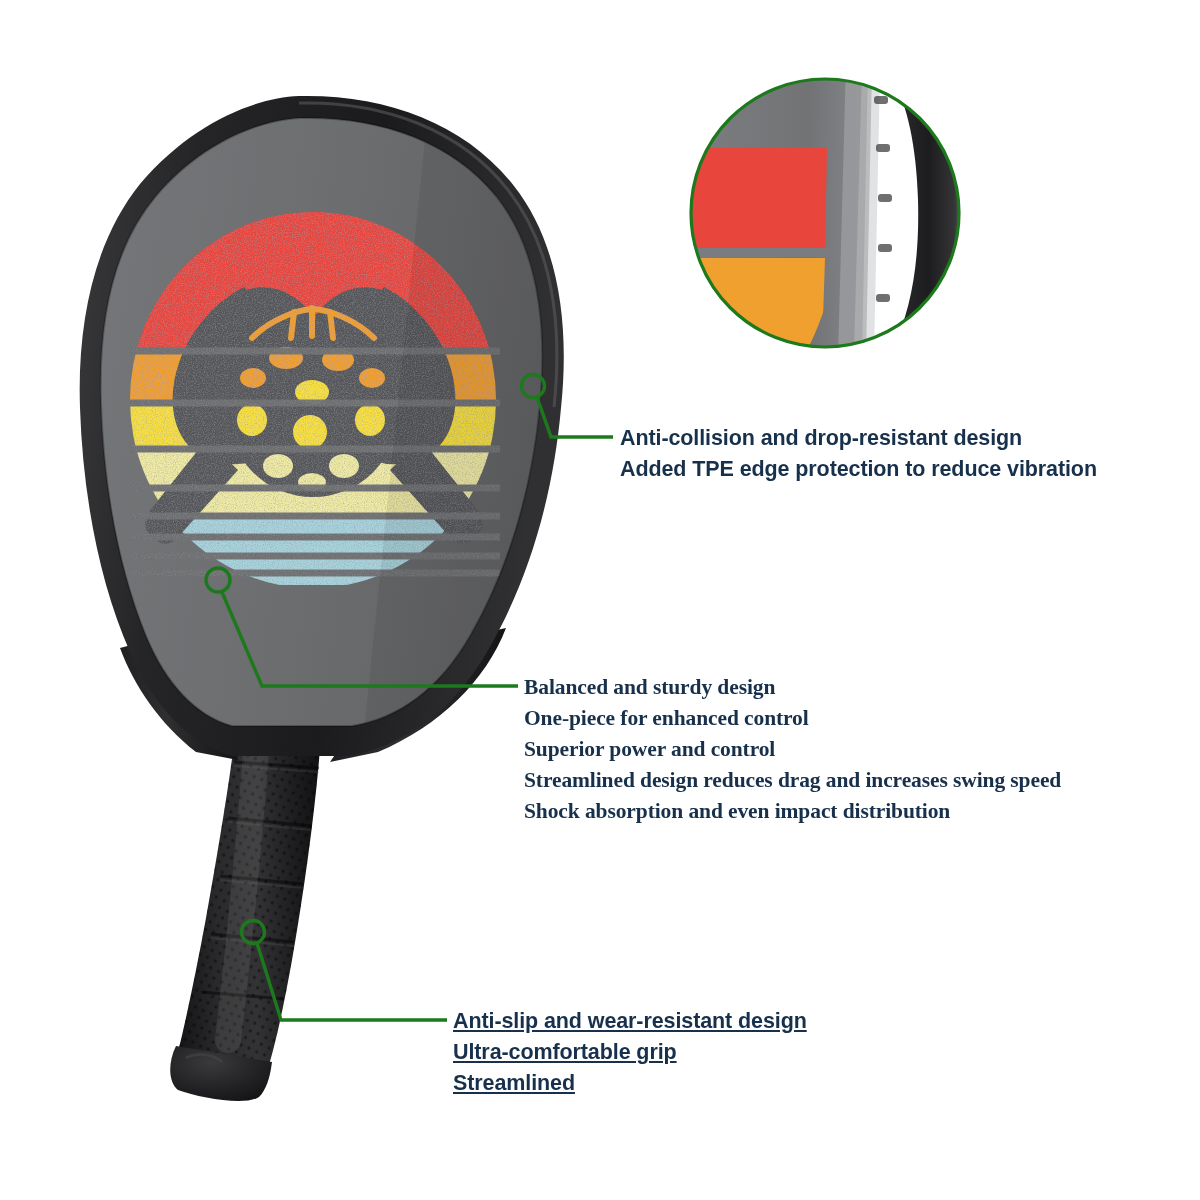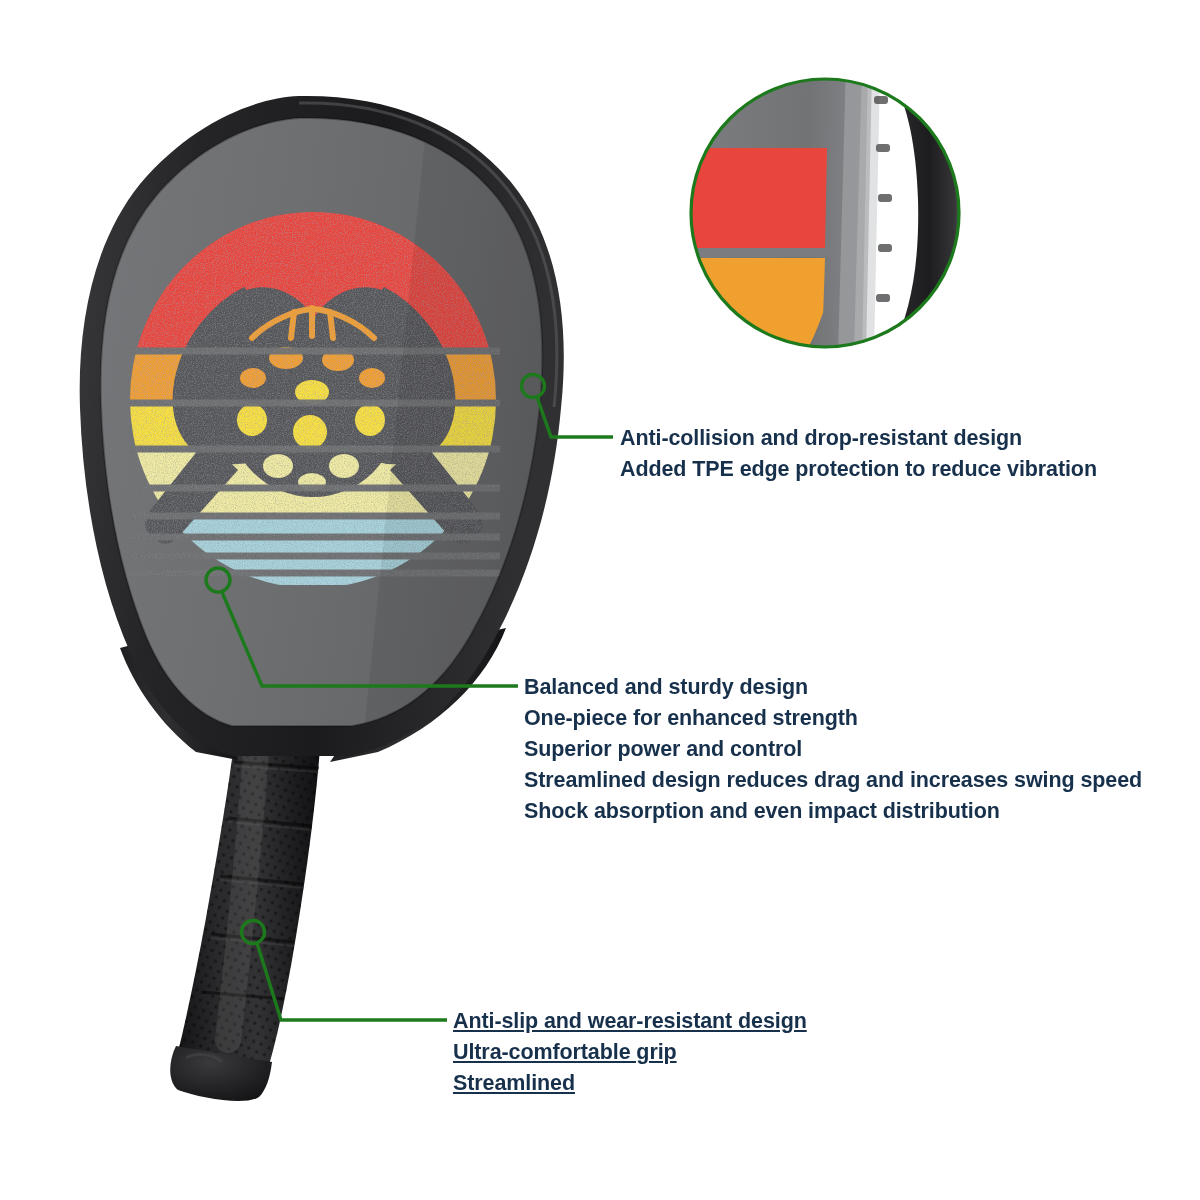--- a/index.html
+++ b/index.html
@@ -336,23 +336,23 @@
         <path d="M 257 943 L 281 1020 L 447 1020"></path>
       </g>
     </g>
   </svg>
 
   <div class="callout-text" style="left:620px; top:423px;">
     <div>Anti-collision and drop-resistant design</div>
     <div>Added TPE edge protection to reduce vibration</div>
   </div>
 
-  <div class="callout-text" style="left:524px; top:672px;">
+  <div class="callout-text" style="left:524px; top:672px;font-family:Liberation Serif, serif;">
     <div>Balanced and sturdy design</div>
-    <div>One-piece for enhanced strength</div>
+    <div>One-piece for enhanced control</div>
     <div>Superior power and control</div>
     <div>Streamlined design reduces drag and increases swing speed</div>
     <div>Shock absorption and even impact distribution</div>
   </div>
 
   <div class="callout-text" style="left:453px; top:1006px;text-decoration:underline;">
     <div>Anti-slip and wear-resistant design</div>
     <div>Ultra-comfortable grip</div>
     <div>Streamlined</div>
   </div>

